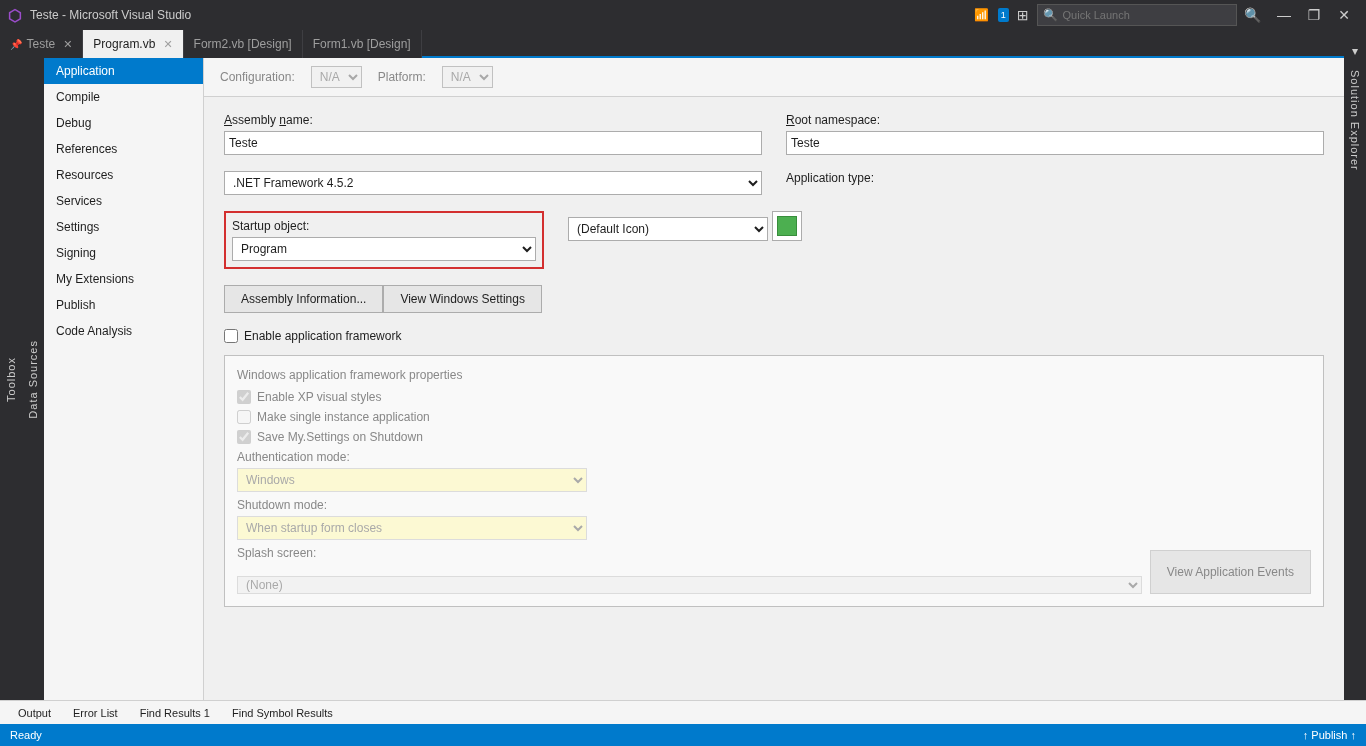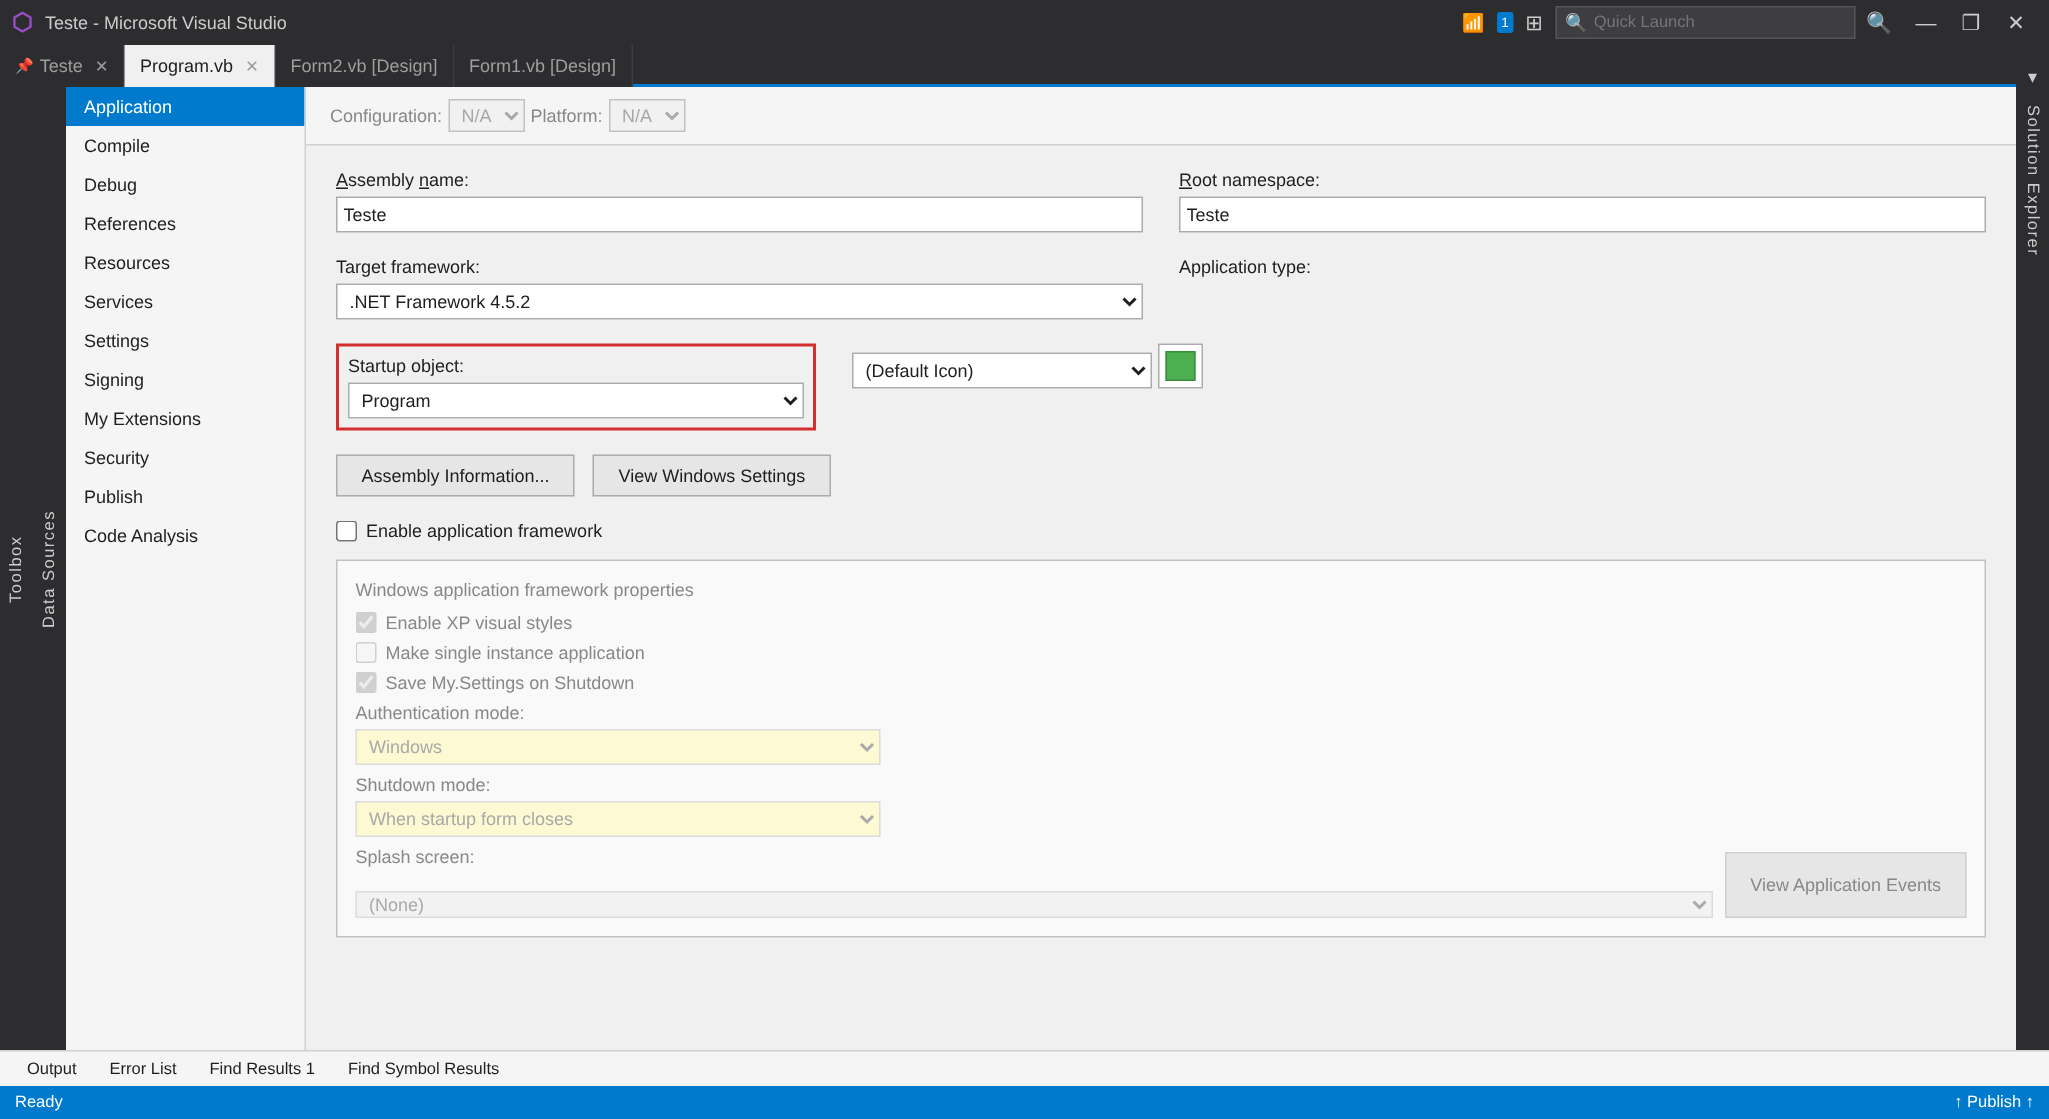--- a/index.html
+++ b/index.html
@@ -33,21 +33,21 @@
 
     
     .left-nav { width: 160px; background: #f5f5f5; border-right: 1px solid #d0d0d0; display: flex; flex-direction: column; flex-shrink: 0; overflow-y: auto; }
     .nav-item { padding: 6px 12px; font-size: 12px; cursor: pointer; color: #1e1e1e; }
     .nav-item.active { background: #007acc; color: white; }
 
     
     .content-area { flex: 1; background: #f0f0f0; display: flex; flex-direction: column; overflow: hidden; }
 
     
-    .config-bar { background: #f5f5f5; border-bottom: 1px solid #d0d0d0; padding: 8px 16px; display: flex; align-items: center; gap: 4px; flex-shrink: 0; }
+    .config-bar { background: #f5f5f5; border-bottom: 1px solid #d0d0d0; padding: 8px 16px; display: flex; align-items: center; gap: 16px; flex-shrink: 0; }
     .config-label { color: #888; font-size: 12px; }
     .config-select { height: 22px; border: 1px solid #acacac; background: #fff; font-size: 12px; padding: 0 4px; color: #888; }
     .config-select:disabled { background: #f0f0f0; color: #888; }
 
     
     .property-grid { flex: 1; padding: 16px 20px; overflow-y: auto; }
 
     
     .form-row { display: flex; gap: 24px; margin-bottom: 16px; }
     .form-group { display: flex; flex-direction: column; gap: 4px; flex: 1; }
@@ -157,21 +157,20 @@
   <div class="left-nav">
     <div class="nav-item active">Application</div>
     <div class="nav-item">Compile</div>
     <div class="nav-item">Debug</div>
     <div class="nav-item">References</div>
     <div class="nav-item">Resources</div>
     <div class="nav-item">Services</div>
     <div class="nav-item">Settings</div>
     <div class="nav-item">Signing</div>
     <div class="nav-item">My Extensions</div>
-    <div class="nav-item">Security</div>
     <div class="nav-item">Publish</div>
     <div class="nav-item">Code Analysis</div>
   </div>
 
   <div class="content-area">
 
     <div class="config-bar">
       <span class="config-label">Configuration:</span>
       <select class="config-select" disabled="">
         <option>N/A</option>
@@ -190,21 +189,20 @@
           <input class="form-input" type="text" value="Teste" style="">
         </div>
         <div class="form-group">
           <label class="form-label"><u>R</u>oot namespace:</label>
           <input class="form-input" type="text" value="Teste" style="">
         </div>
       </div>
 
       <div class="form-row">
         <div class="form-group">
-          <label class="form-label">Target framework:</label>
           <select class="form-select form-select-wide">
             <option>.NET Framework 4.5.2</option>
           </select>
         </div>
         <div class="form-group">
           <label class="form-label">Application type:</label>
         </div>
       </div>
 
       <div class="form-row">
@@ -220,21 +218,21 @@
             <select class="form-select" style="width:200px;">
               <option>(Default Icon)</option>
             </select>
             <div class="icon-preview">
               <div class="icon-preview-inner"></div>
             </div>
           </div>
         </div>
       </div>
 
-      <div style="display:flex; gap:12px; margin-bottom:16px;">
+      <div style="display:flex; gap:0; margin-bottom:16px;">
         <button class="btn">Assembly Information...</button>
         <button class="btn">View Windows Settings</button>
       </div>
 
       <div class="checkbox-row">
         <input type="checkbox" id="enable-fw" style="">
         <label for="enable-fw">Enable application framework</label>
       </div>
 
       <div class="fw-properties">

